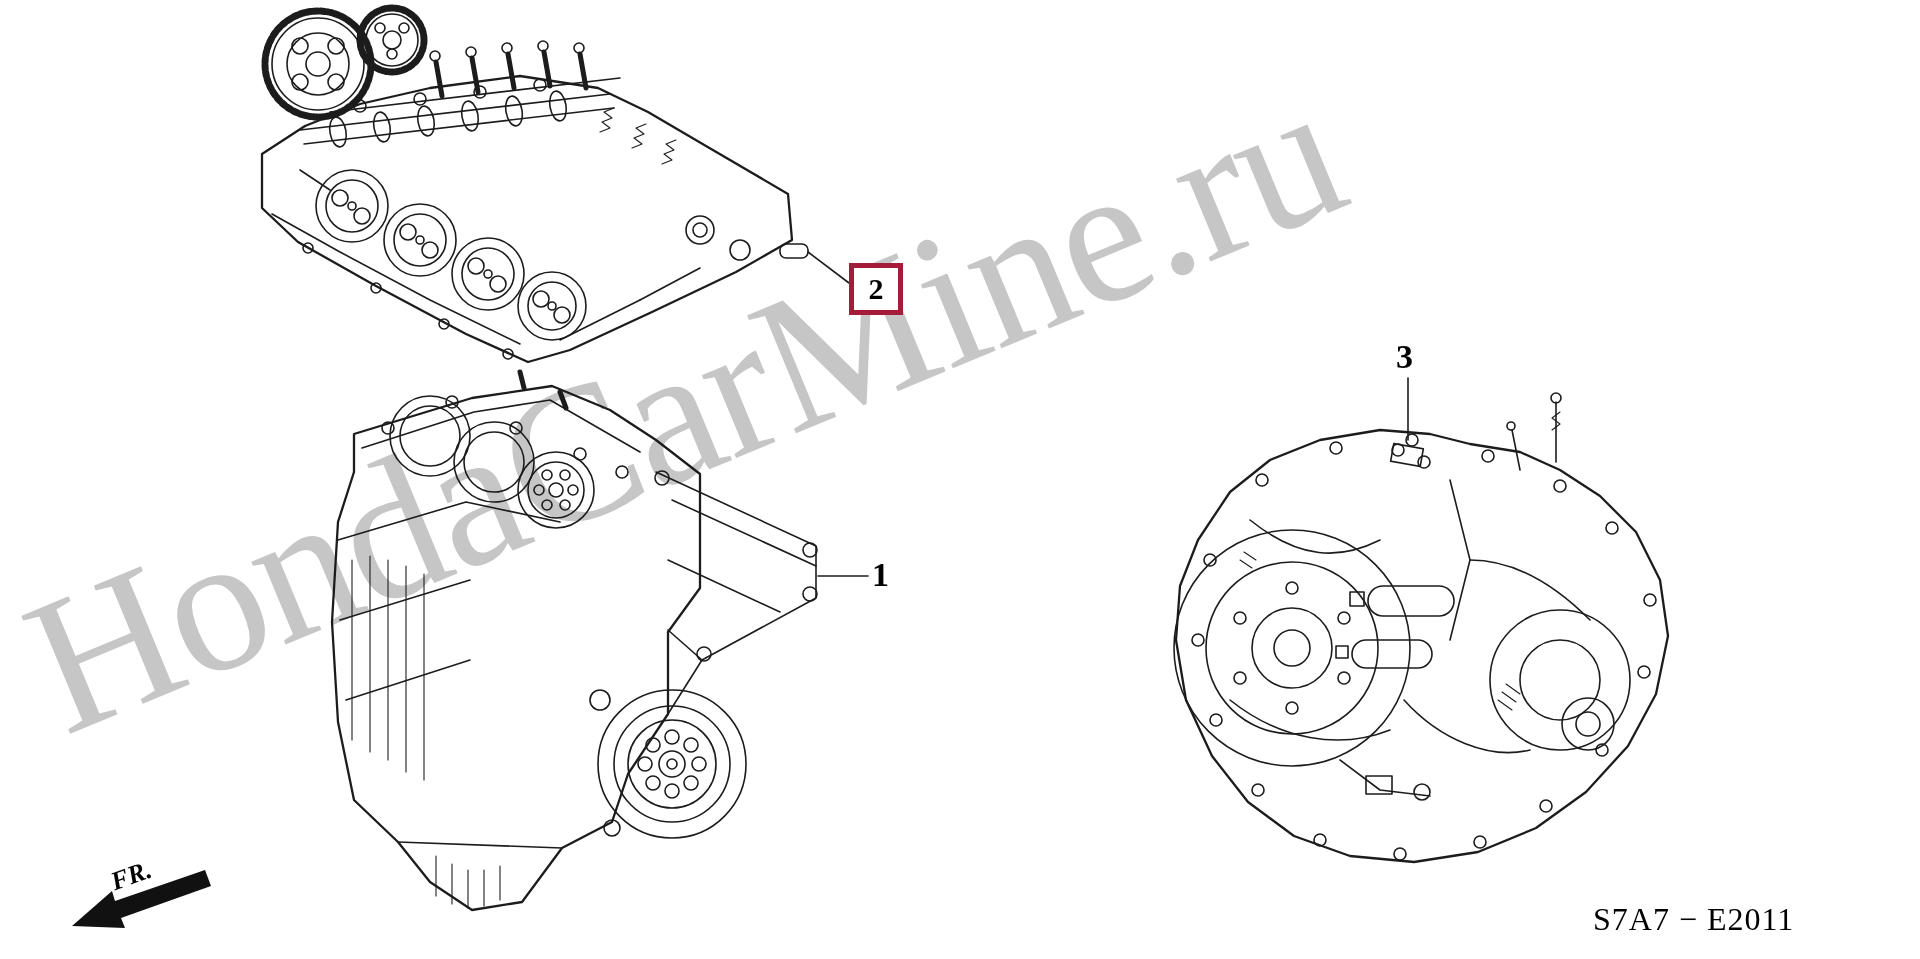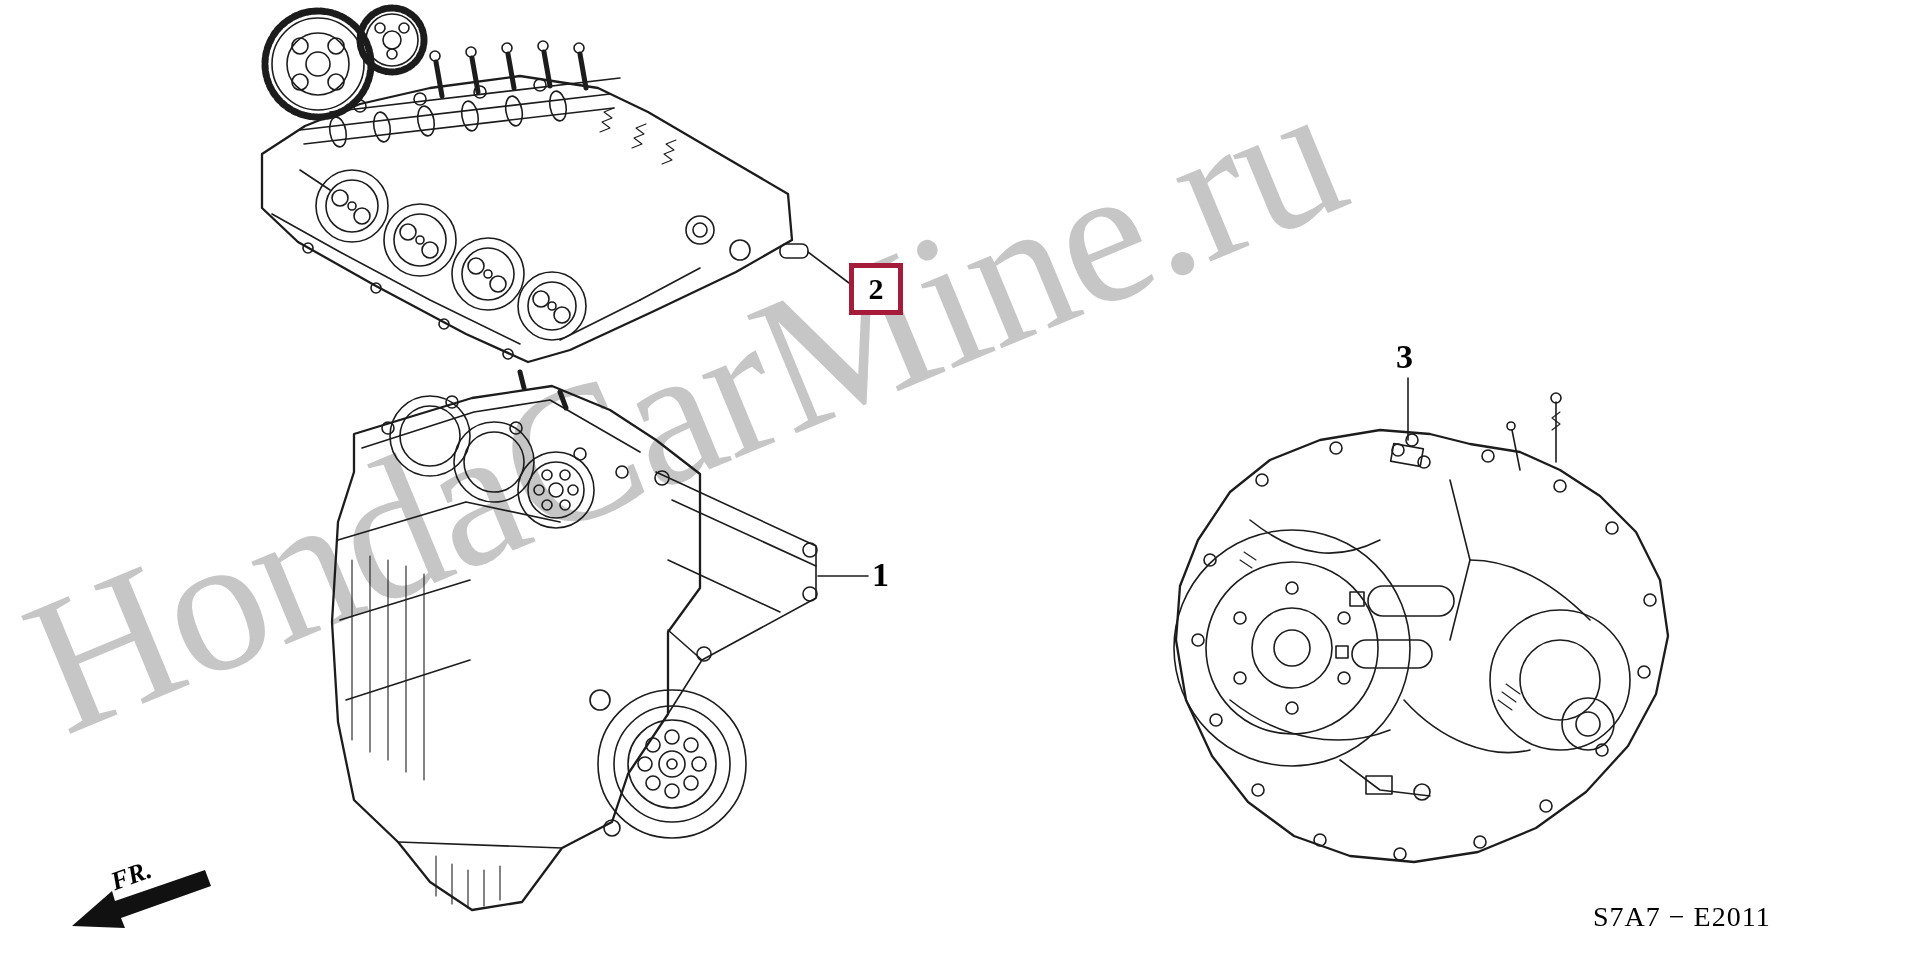--- a/index.html
+++ b/index.html
@@ -62,21 +62,21 @@
     position:absolute;left:112px;top:868px;z-index:3;
     font-family:"Liberation Serif", serif;
     font-weight:bold;font-style:italic;
     font-size:26px;color:#000;
     transform:rotate(-20deg);
     transform-origin:0 50%;
   }
   .diagram-code{
     position:absolute;left:1593px;top:901px;z-index:3;
     font-family:"Liberation Serif", serif;
-    font-size:28px;color:#000;
+    font-size:32px;color:#000;
     letter-spacing:1px;
     white-space:nowrap;
   }
 </style>
 </head>
 <body>
 
 <div class="stage">
 
   <div class="watermark">HondaCarMine.ru</div>

